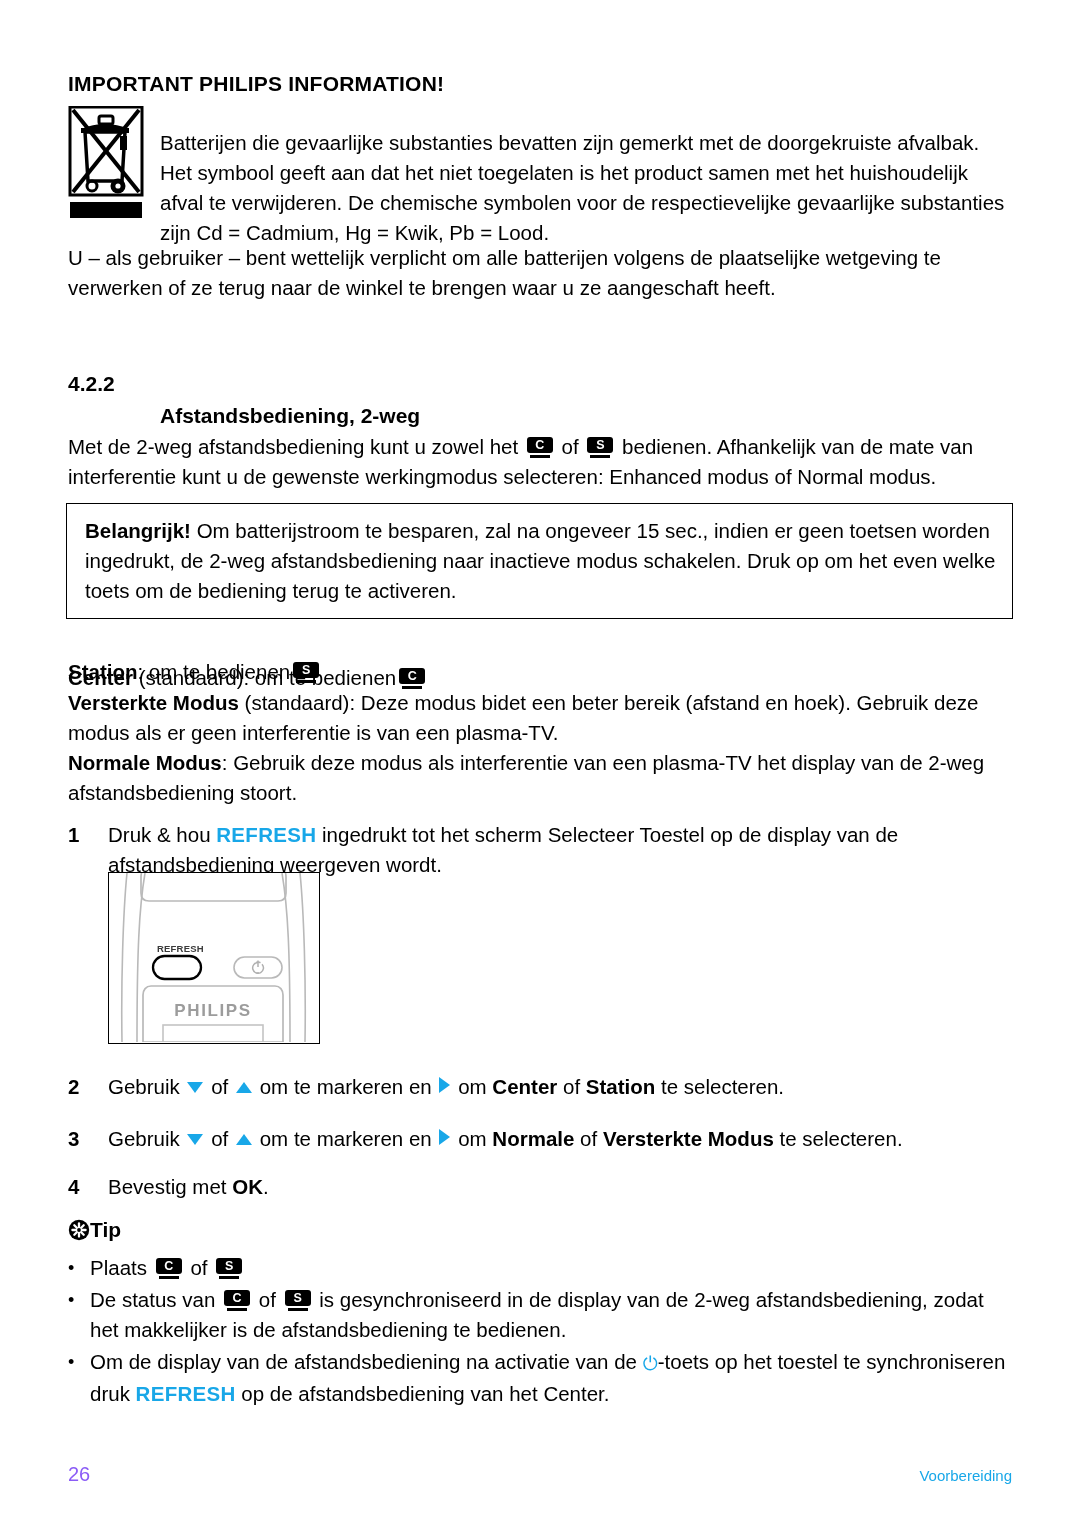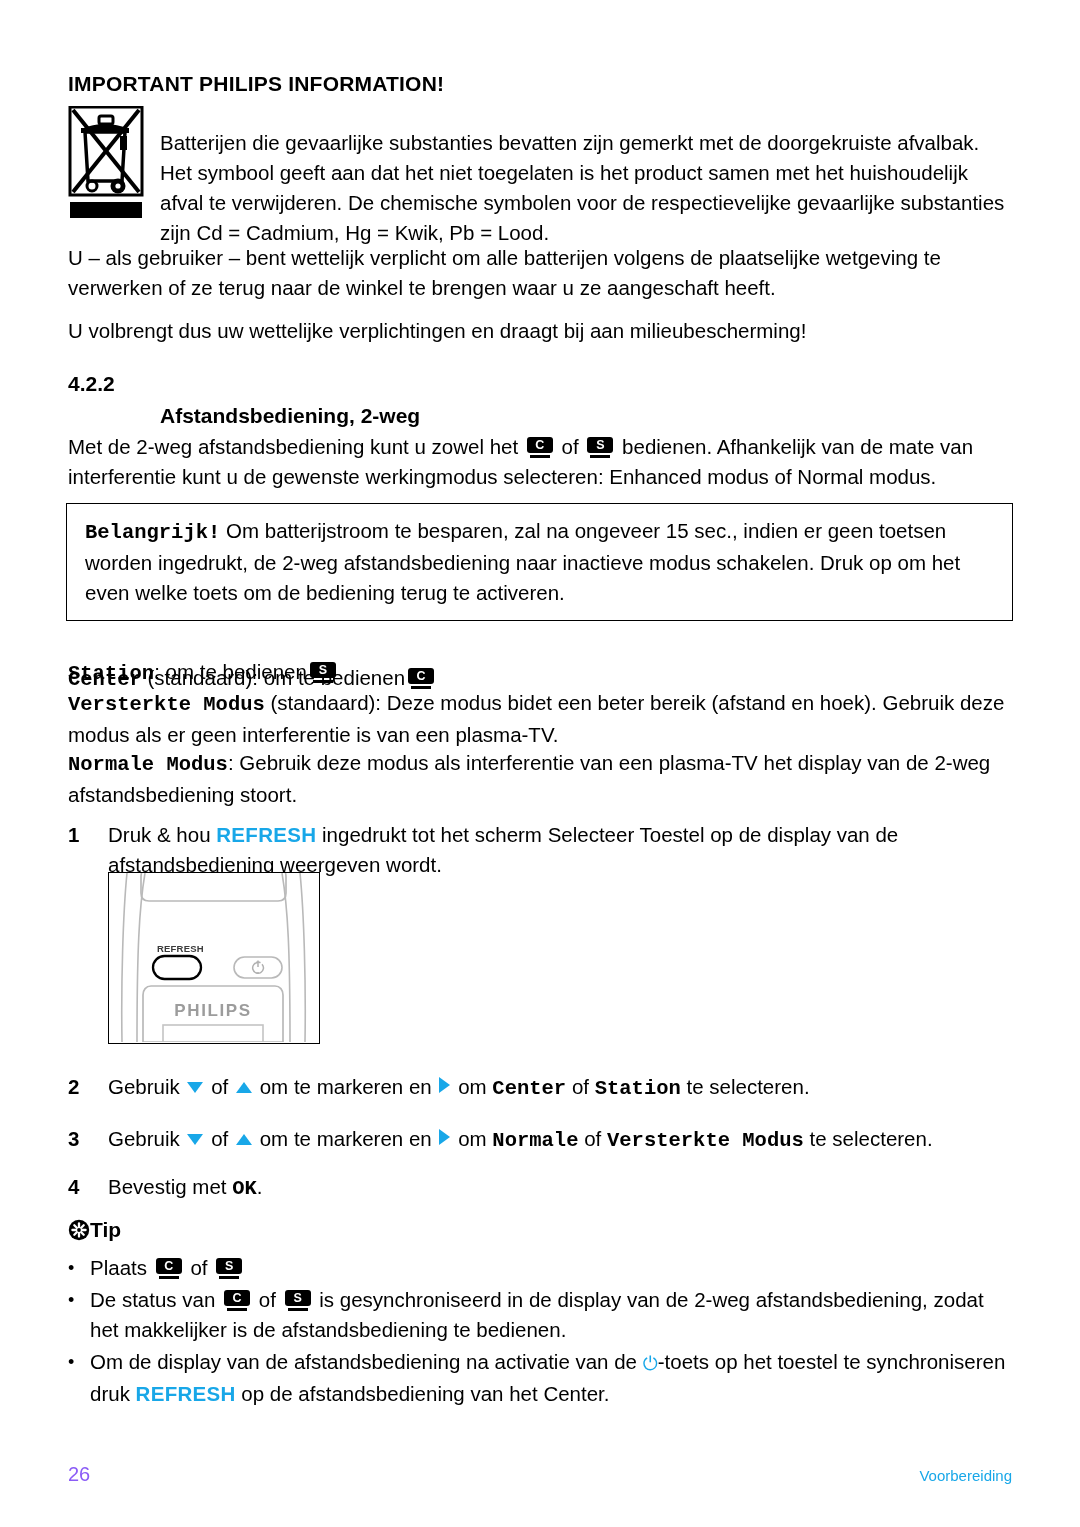--- a/index.html
+++ b/index.html
@@ -158,21 +158,21 @@
     font-family: "Liberation Sans", sans-serif;
   }
   .cs-badge .base {
     position: absolute;
     left: 3px;
     top: 18px;
     width: 20px;
     height: 3px;
     background: #000;
   }
-  .bold { font-weight: bold; font-family: Liberation Mono, monospace; }
+  .bold { font-weight: bold; }
   .refresh-kw { color: #18A7E8; font-weight: bold; letter-spacing: 0.3px; }
 
   .tri {
     display: inline-block;
     width: 0; height: 0;
     vertical-align: 1px;
     margin: 0 2px;
   }
   .tri-down {
     border-left: 8px solid transparent;
@@ -248,21 +248,20 @@
       <line x1="71" y1="4" x2="5" y2="86" stroke="#000" stroke-width="4"></line>
 
       <rect x="2" y="96" width="72" height="16" fill="#000"></rect>
     </svg>
   </div>
 
   <div class="para" style="left:160px; top:108px; width:852px;margin-top:20px;">Batterijen die gevaarlijke substanties bevatten zijn gemerkt met de doorgekruiste afvalbak. Het symbool geeft aan dat het niet toegelaten is het product samen met het huishoudelijk afval te verwijderen. De chemische symbolen voor de respectievelijke gevaarlijke substanties zijn Cd = Cadmium, Hg = Kwik, Pb = Lood.</div>
 
   <div class="para" style="left:68px; top:243px; width:944px;">U – als gebruiker – bent wettelijk verplicht om alle batterijen volgens de plaatselijke wetgeving te verwerken of ze terug naar de winkel te brengen waar u ze aangeschaft heeft.</div>
 
-  <div class="para" style="left:68px; top:316px; width:944px;">U volbrengt dus uw wettelijke verplichtingen en draagt bij aan milieubescherming!</div>
 
   <div class="sec-num">4.2.2</div>
   <div class="sec-title">Afstandsbediening, 2-weg</div>
 
   <div class="para" style="left:68px; top:432px; width:944px;">
     <span>Met de 2-weg afstandsbediening kunt u zowel het</span>
     <span class="cs-badge"><span class="scr">C</span><span class="base"></span></span>
     <span>of</span>
     <span class="cs-badge"><span class="scr">S</span><span class="base"></span></span>
     <span>bedienen. Afhankelijk van de mate van interferentie kunt u de gewenste werkingmodus selecteren: Enhanced modus of Normal modus.</span>

